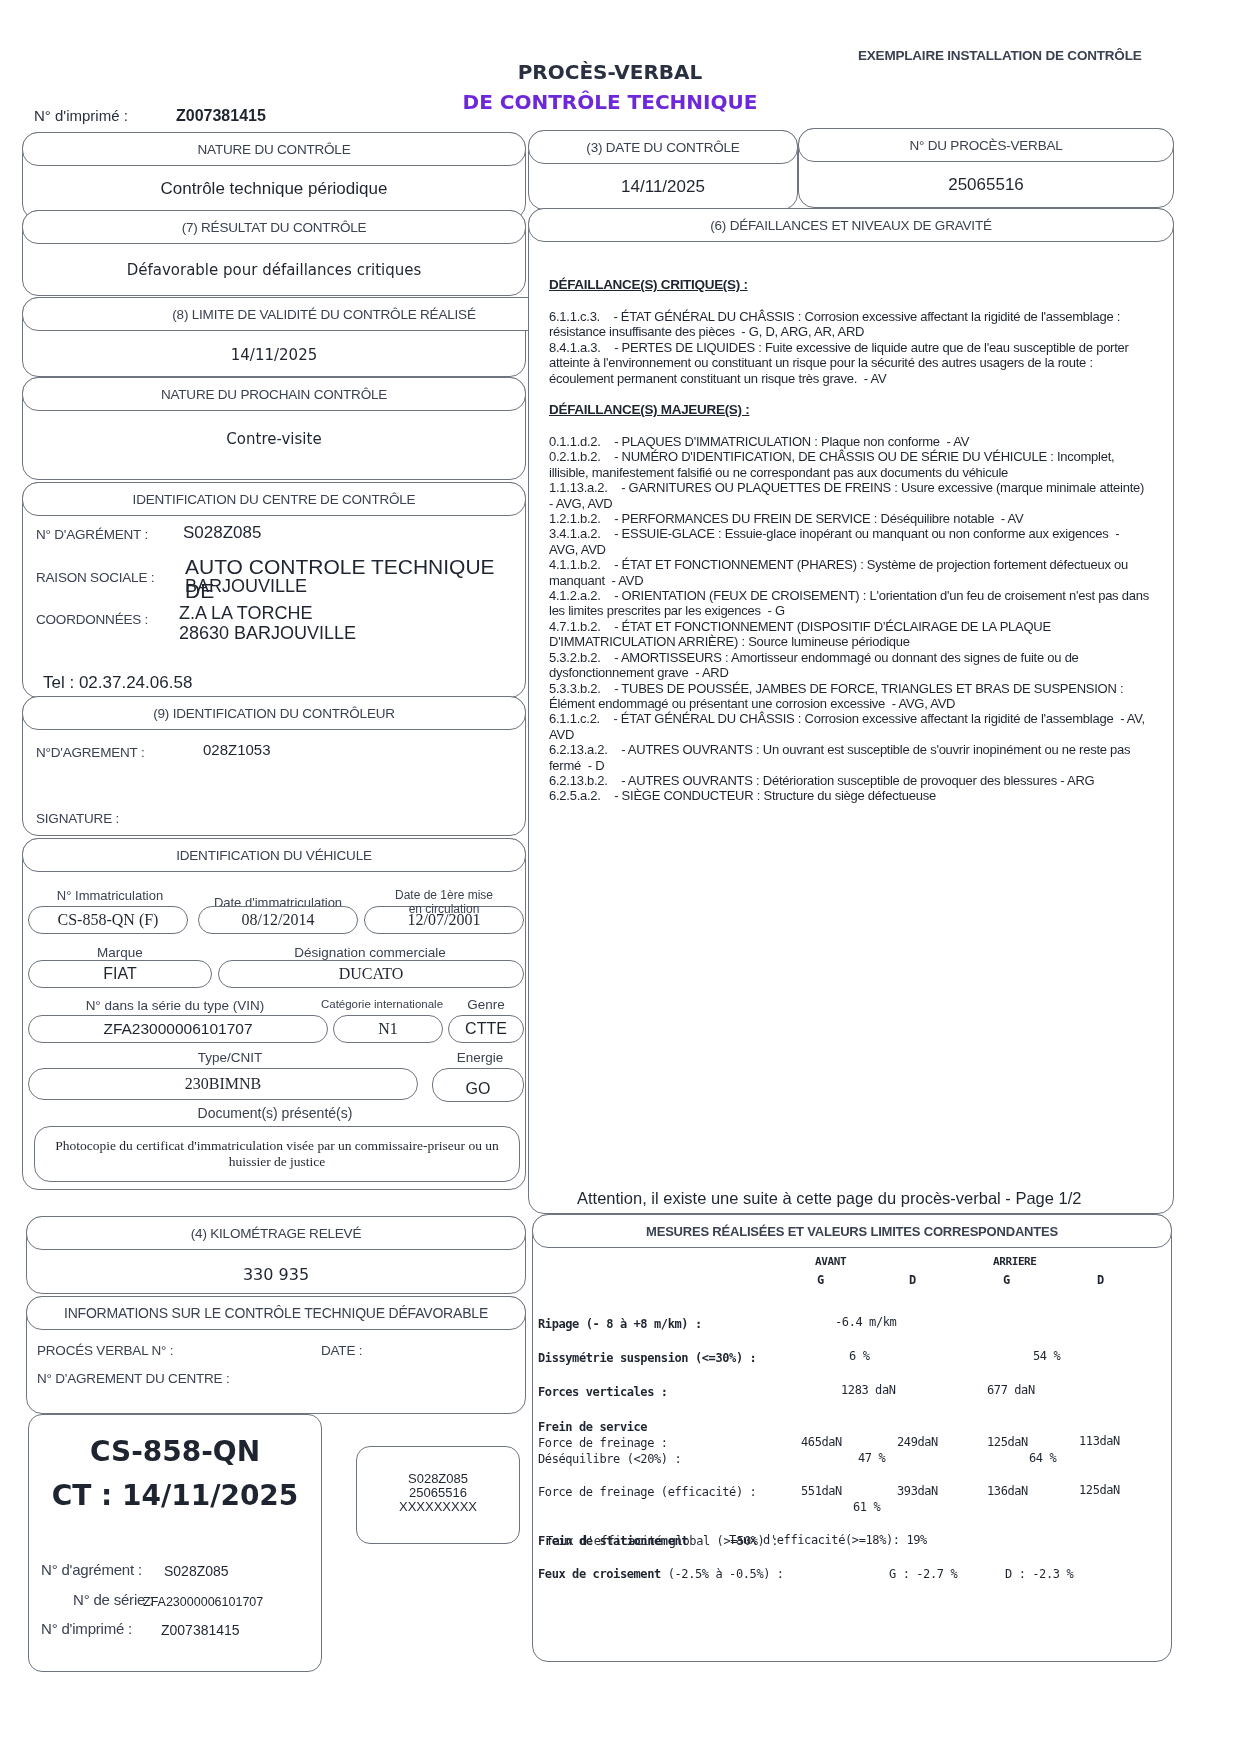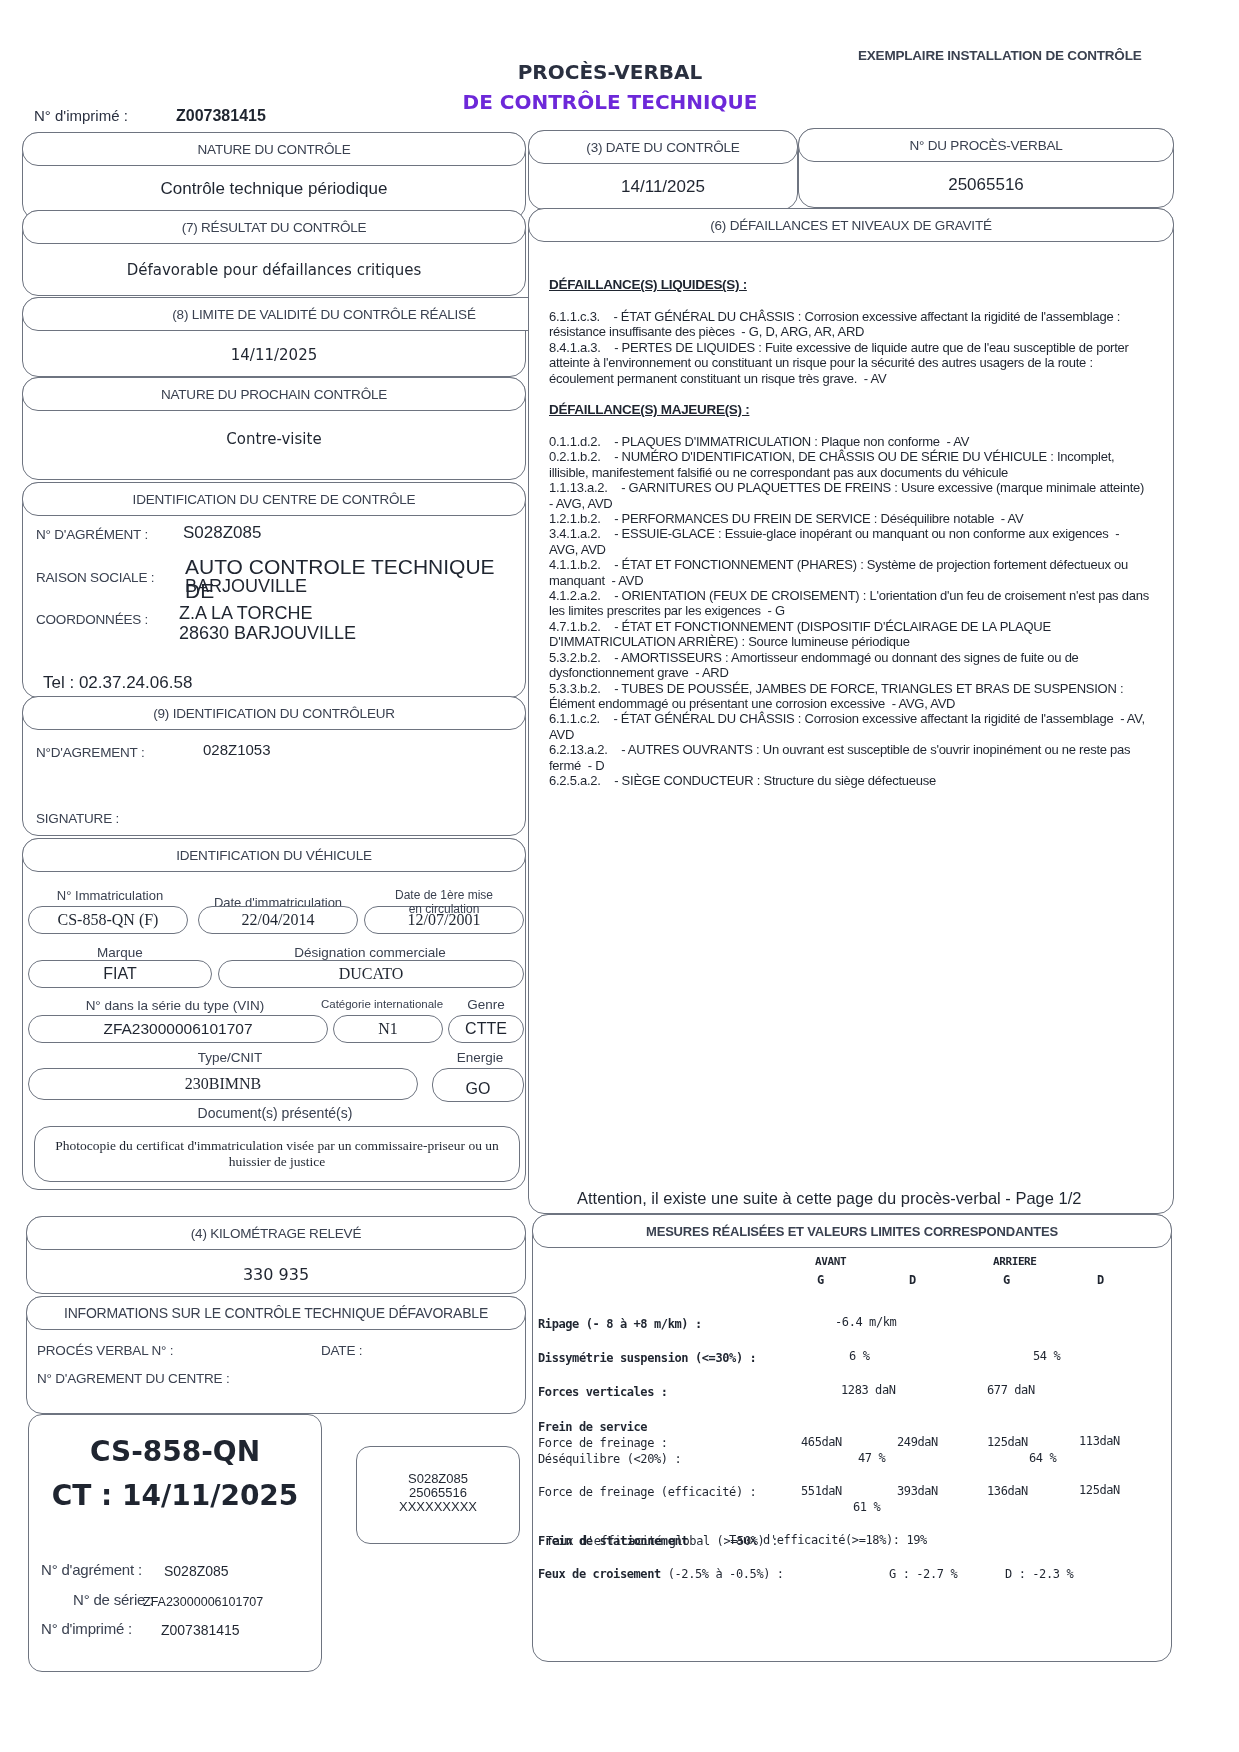--- a/index.html
+++ b/index.html
@@ -82,21 +82,21 @@
 <div class="hdr" style="left:22px;top:838px;width:504px;height:34px;">
     <span>IDENTIFICATION DU VÉHICULE</span>
   </div>
 
 <div class="smalllbl" style="left:30px;top:888px;width:160px;font-size:13px;">N° Immatriculation</div>
 <div class="pill serif" style="left:28px;top:906px;width:160px;height:28px;font-size:16px;">
     <span>CS-858-QN (F)</span>
   </div>
 <div class="smalllbl" style="left:198px;top:895px;width:160px;font-size:13px;">Date d'immatriculation</div>
 <div class="pill serif" style="left:198px;top:906px;width:160px;height:28px;font-size:16px;">
-    <span>22/04/2014</span>
+    <span>08/12/2014</span>
   </div>
 <div class="smalllbl" style="left:364px;top:888px;width:160px;font-size:12px;">Date de 1ère mise</div>
 <div class="pill serif" style="left:364px;top:906px;width:160px;height:28px;font-size:16px;">
     <span>12/07/2001</span>
   </div>
 <div class="smalllbl" style="left:364px;top:902px;width:160px;font-size:12px;">en circulation</div>
 
 <div class="smalllbl" style="left:40px;top:945px;width:160px;font-size:13.5px;">Marque</div>
 <div class="pill" style="left:28px;top:960px;width:184px;height:28px;font-size:16px;">
     <span>FIAT</span>
@@ -173,39 +173,40 @@
   </div>
 
 <div class="box" style="left:798px;top:128px;width:376px;height:80px;">
   <div class="val" style="top:46px;font-size:17px;">25065516</div>
 </div>
 <div class="hdr" style="left:798px;top:128px;width:376px;height:34px;">
     <span>N° DU PROCÈS-VERBAL</span>
   </div>
 
 <div class="box" style="left:528px;top:208px;width:646px;height:1006px;">
-  <div class="abs def-title" style="left:20px;top:68px;">DÉFAILLANCE(S) LIQUIDES(S) :</div>
+  <div class="abs def-title" style="left:20px;top:68px;">DÉFAILLANCE(S) CRITIQUE(S) :</div>
   <div class="abs" style="left:20px;top:100px;width:600px;" id="critical-list">
       <div class="def-line" style="white-space: pre-wrap;">6.1.1.c.3.    - ÉTAT GÉNÉRAL DU CHÂSSIS : Corrosion excessive affectant la rigidité de l'assemblage : résistance insuffisante des pièces  - G, D, ARG, AR, ARD</div>
       <div class="def-line" style="white-space: pre-wrap;">8.4.1.a.3.    - PERTES DE LIQUIDES : Fuite excessive de liquide autre que de l'eau susceptible de porter atteinte à l'environnement ou constituant un risque pour la sécurité des autres usagers de la route : écoulement permanent constituant un risque très grave.  - AV</div>
     </div>
   <div class="abs def-title" style="left:20px;top:193px;">DÉFAILLANCE(S) MAJEURE(S) :</div>
   <div class="abs" style="left:20px;top:225px;width:600px;" id="major-list">
       <div class="def-line" style="white-space: pre-wrap;">0.1.1.d.2.    - PLAQUES D'IMMATRICULATION : Plaque non conforme  - AV</div>
       <div class="def-line" style="white-space: pre-wrap;">0.2.1.b.2.    - NUMÉRO D'IDENTIFICATION, DE CHÂSSIS OU DE SÉRIE DU VÉHICULE : Incomplet, illisible, manifestement falsifié ou ne correspondant pas aux documents du véhicule</div>
       <div class="def-line" style="white-space: pre-wrap;">1.1.13.a.2.    - GARNITURES OU PLAQUETTES DE FREINS : Usure excessive (marque minimale atteinte)  - AVG, AVD</div>
       <div class="def-line" style="white-space: pre-wrap;">1.2.1.b.2.    - PERFORMANCES DU FREIN DE SERVICE : Déséquilibre notable  - AV</div>
       <div class="def-line" style="white-space: pre-wrap;">3.4.1.a.2.    - ESSUIE-GLACE : Essuie-glace inopérant ou manquant ou non conforme aux exigences  - AVG, AVD</div>
       <div class="def-line" style="white-space: pre-wrap;">4.1.1.b.2.    - ÉTAT ET FONCTIONNEMENT (PHARES) : Système de projection fortement défectueux ou manquant  - AVD</div>
       <div class="def-line" style="white-space: pre-wrap;">4.1.2.a.2.    - ORIENTATION (FEUX DE CROISEMENT) : L'orientation d'un feu de croisement n'est pas dans les limites prescrites par les exigences  - G</div>
       <div class="def-line" style="white-space: pre-wrap;">4.7.1.b.2.    - ÉTAT ET FONCTIONNEMENT (DISPOSITIF D'ÉCLAIRAGE DE LA PLAQUE D'IMMATRICULATION ARRIÈRE) : Source lumineuse périodique</div>
       <div class="def-line" style="white-space: pre-wrap;">5.3.2.b.2.    - AMORTISSEURS : Amortisseur endommagé ou donnant des signes de fuite ou de dysfonctionnement grave  - ARD</div>
       <div class="def-line" style="white-space: pre-wrap;">5.3.3.b.2.    - TUBES DE POUSSÉE, JAMBES DE FORCE, TRIANGLES ET BRAS DE SUSPENSION : Élément endommagé ou présentant une corrosion excessive  - AVG, AVD</div>
       <div class="def-line" style="white-space: pre-wrap;">6.1.1.c.2.    - ÉTAT GÉNÉRAL DU CHÂSSIS : Corrosion excessive affectant la rigidité de l'assemblage  - AV, AVD</div>
       <div class="def-line" style="white-space: pre-wrap;">6.2.13.a.2.    - AUTRES OUVRANTS : Un ouvrant est susceptible de s'ouvrir inopinément ou ne reste pas fermé  - D</div>
+      <div class="def-line" style="white-space: pre-wrap;">6.2.13.b.2.    - AUTRES OUVRANTS : Détérioration susceptible de provoquer des blessures - ARG</div>
       <div class="def-line" style="white-space: pre-wrap;">6.2.5.a.2.    - SIÈGE CONDUCTEUR : Structure du siège défectueuse</div>
     </div>
   <div class="abs" style="left:48px;top:980px;font-size:16.5px;">Attention, il existe une suite à cette page du procès-verbal - Page 1/2</div>
 </div>
 <div class="hdr" style="left:528px;top:208px;width:646px;height:34px;">
     <span>(6) DÉFAILLANCES ET NIVEAUX DE GRAVITÉ</span>
   </div>
 
 <div class="box" style="left:532px;top:1214px;width:640px;height:448px;">
   <div class="abs mono" style="left:282px;top:40px;font-weight:bold;font-size:11px;">AVANT</div>

